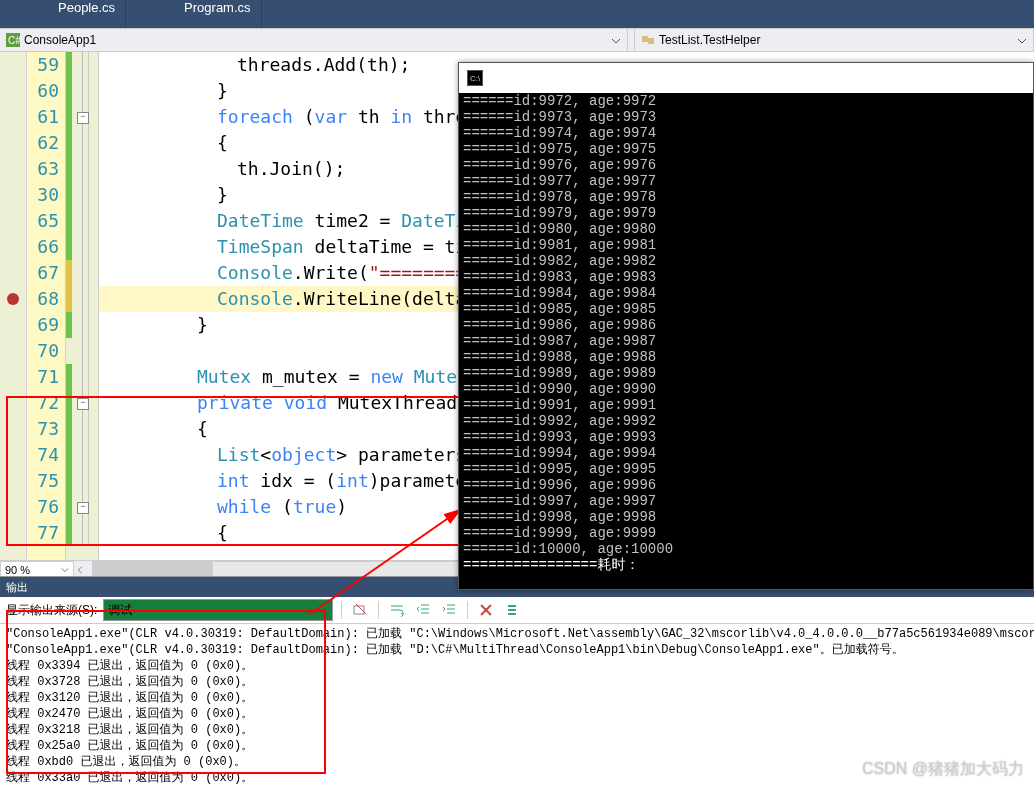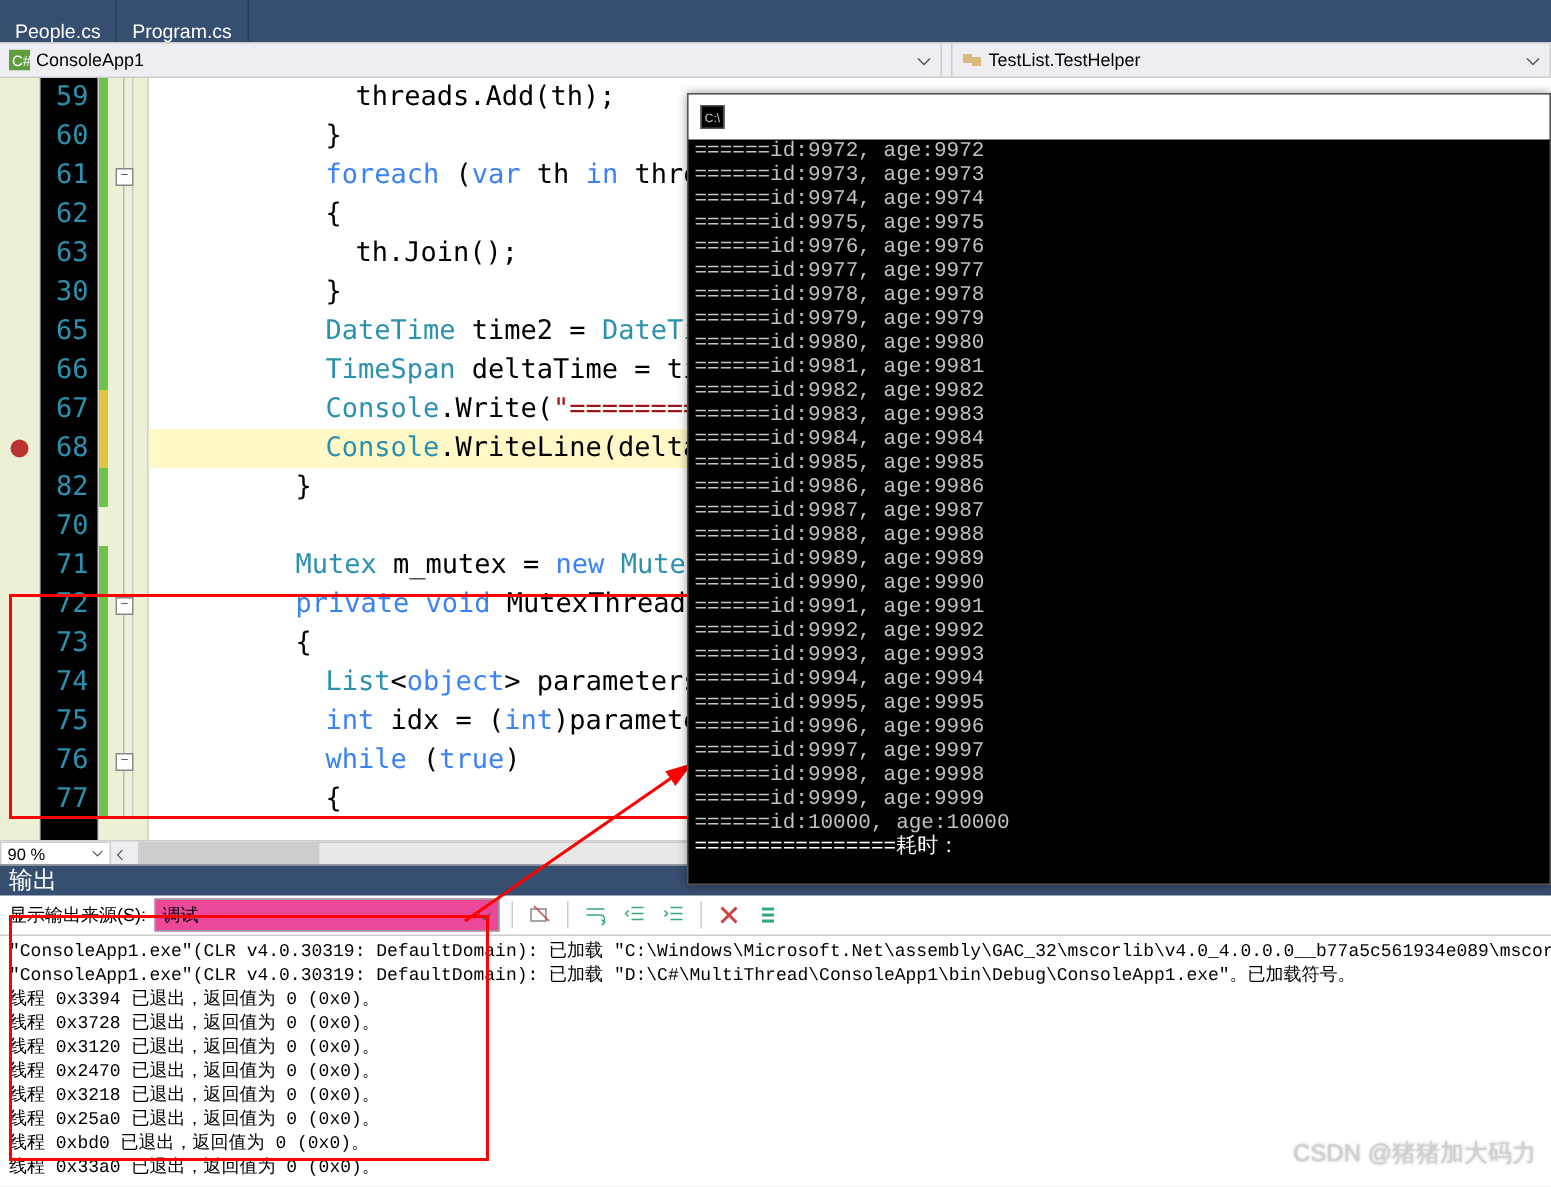--- a/index.html
+++ b/index.html
@@ -18,25 +18,26 @@
     display: flex;
     align-items: stretch;
     height: 28px;
     background: #364e6f;
     color: #fff;
     font-family: Segoe UI, Tahoma, sans-serif;
     font-size: 13px;
   }
   .tab {
     display: flex;
-    align-items: flex-end;
+    align-items: flex-start;
     padding: 0 10px;
     gap: 6px;
     color: #fff;
     border-right: 1px solid #2c3f5a;
+    margin-left: 48px;
   }
   .tab.active {
     background: #fdf6b2;
     color: #000;
   }
   .pin-icon, .close-icon {
     width: 11px; height: 11px;
     display: inline-flex;
     align-items: center; justify-content: center;
   }
@@ -98,21 +99,21 @@
     display: flex;
     align-items: center;
     justify-content: center;
   }
   .breakpoint {
     width: 12px; height: 12px;
     border-radius: 50%; background: #b33;
   }
   .line-numbers {
     width: 38px;
-    background: #000000;
+    background: #fef9c3;
     display: flex;
     flex-direction: column;
     text-align: right;
     font-size: 18px;
     color: #2b91af;
     border-right: 1px solid #d0d0d0;
     font-family: Consolas, monospace;
   }
   .ln-row {
     height: 26px; line-height: 26px; padding-right: 6px;
@@ -225,35 +226,35 @@
     border-top: 1px solid #999;
     display: flex; flex-direction: column;
     font-family: Segoe UI, sans-serif;
   }
   .output-header {
     height: 20px;
     background: #364e6f;
     color: #fff;
     display:flex; align-items:center;
     padding: 0 6px;
-    font-size: 16px;
+    font-size: 11px;
   }
   .output-toolbar {
     height: 26px;
     display:flex; align-items:center;
     padding: 0 6px;
     gap: 6px;
     font-size: 12px;
     border-bottom: 1px solid #ccc;
   }
   .out-dd {
     width: 220px; height: 20px;
     border:1px solid #999;
     display:flex; align-items:center; padding:0 4px;
-    background:#ec4899;
+    background:#15803d;
   }
   .out-dd .nav-chevron { margin-left:auto; }
   .tb-sep { width:1px; height:18px; background:#ccc; margin:0 2px; }
   .tb-icon {
     width:20px; height:20px; display:inline-flex;
     align-items:center; justify-content:center; color:#555;
   }
   .output-body {
     flex:1;
     font-family: SimSun, "Courier New", monospace;
@@ -361,21 +362,21 @@
       <div class="ln-row">59</div>
       <div class="ln-row">60</div>
       <div class="ln-row">61</div>
       <div class="ln-row">62</div>
       <div class="ln-row">63</div>
       <div class="ln-row">30</div>
       <div class="ln-row">65</div>
       <div class="ln-row">66</div>
       <div class="ln-row">67</div>
       <div class="ln-row">68</div>
-      <div class="ln-row">82</div>
+      <div class="ln-row">69</div>
       <div class="ln-row">70</div>
       <div class="ln-row">71</div>
       <div class="ln-row">72</div>
       <div class="ln-row">73</div>
       <div class="ln-row">74</div>
       <div class="ln-row">75</div>
       <div class="ln-row">76</div>
       <div class="ln-row">77</div>
     </div>
   <div class="change-bar" id="change-bar">

